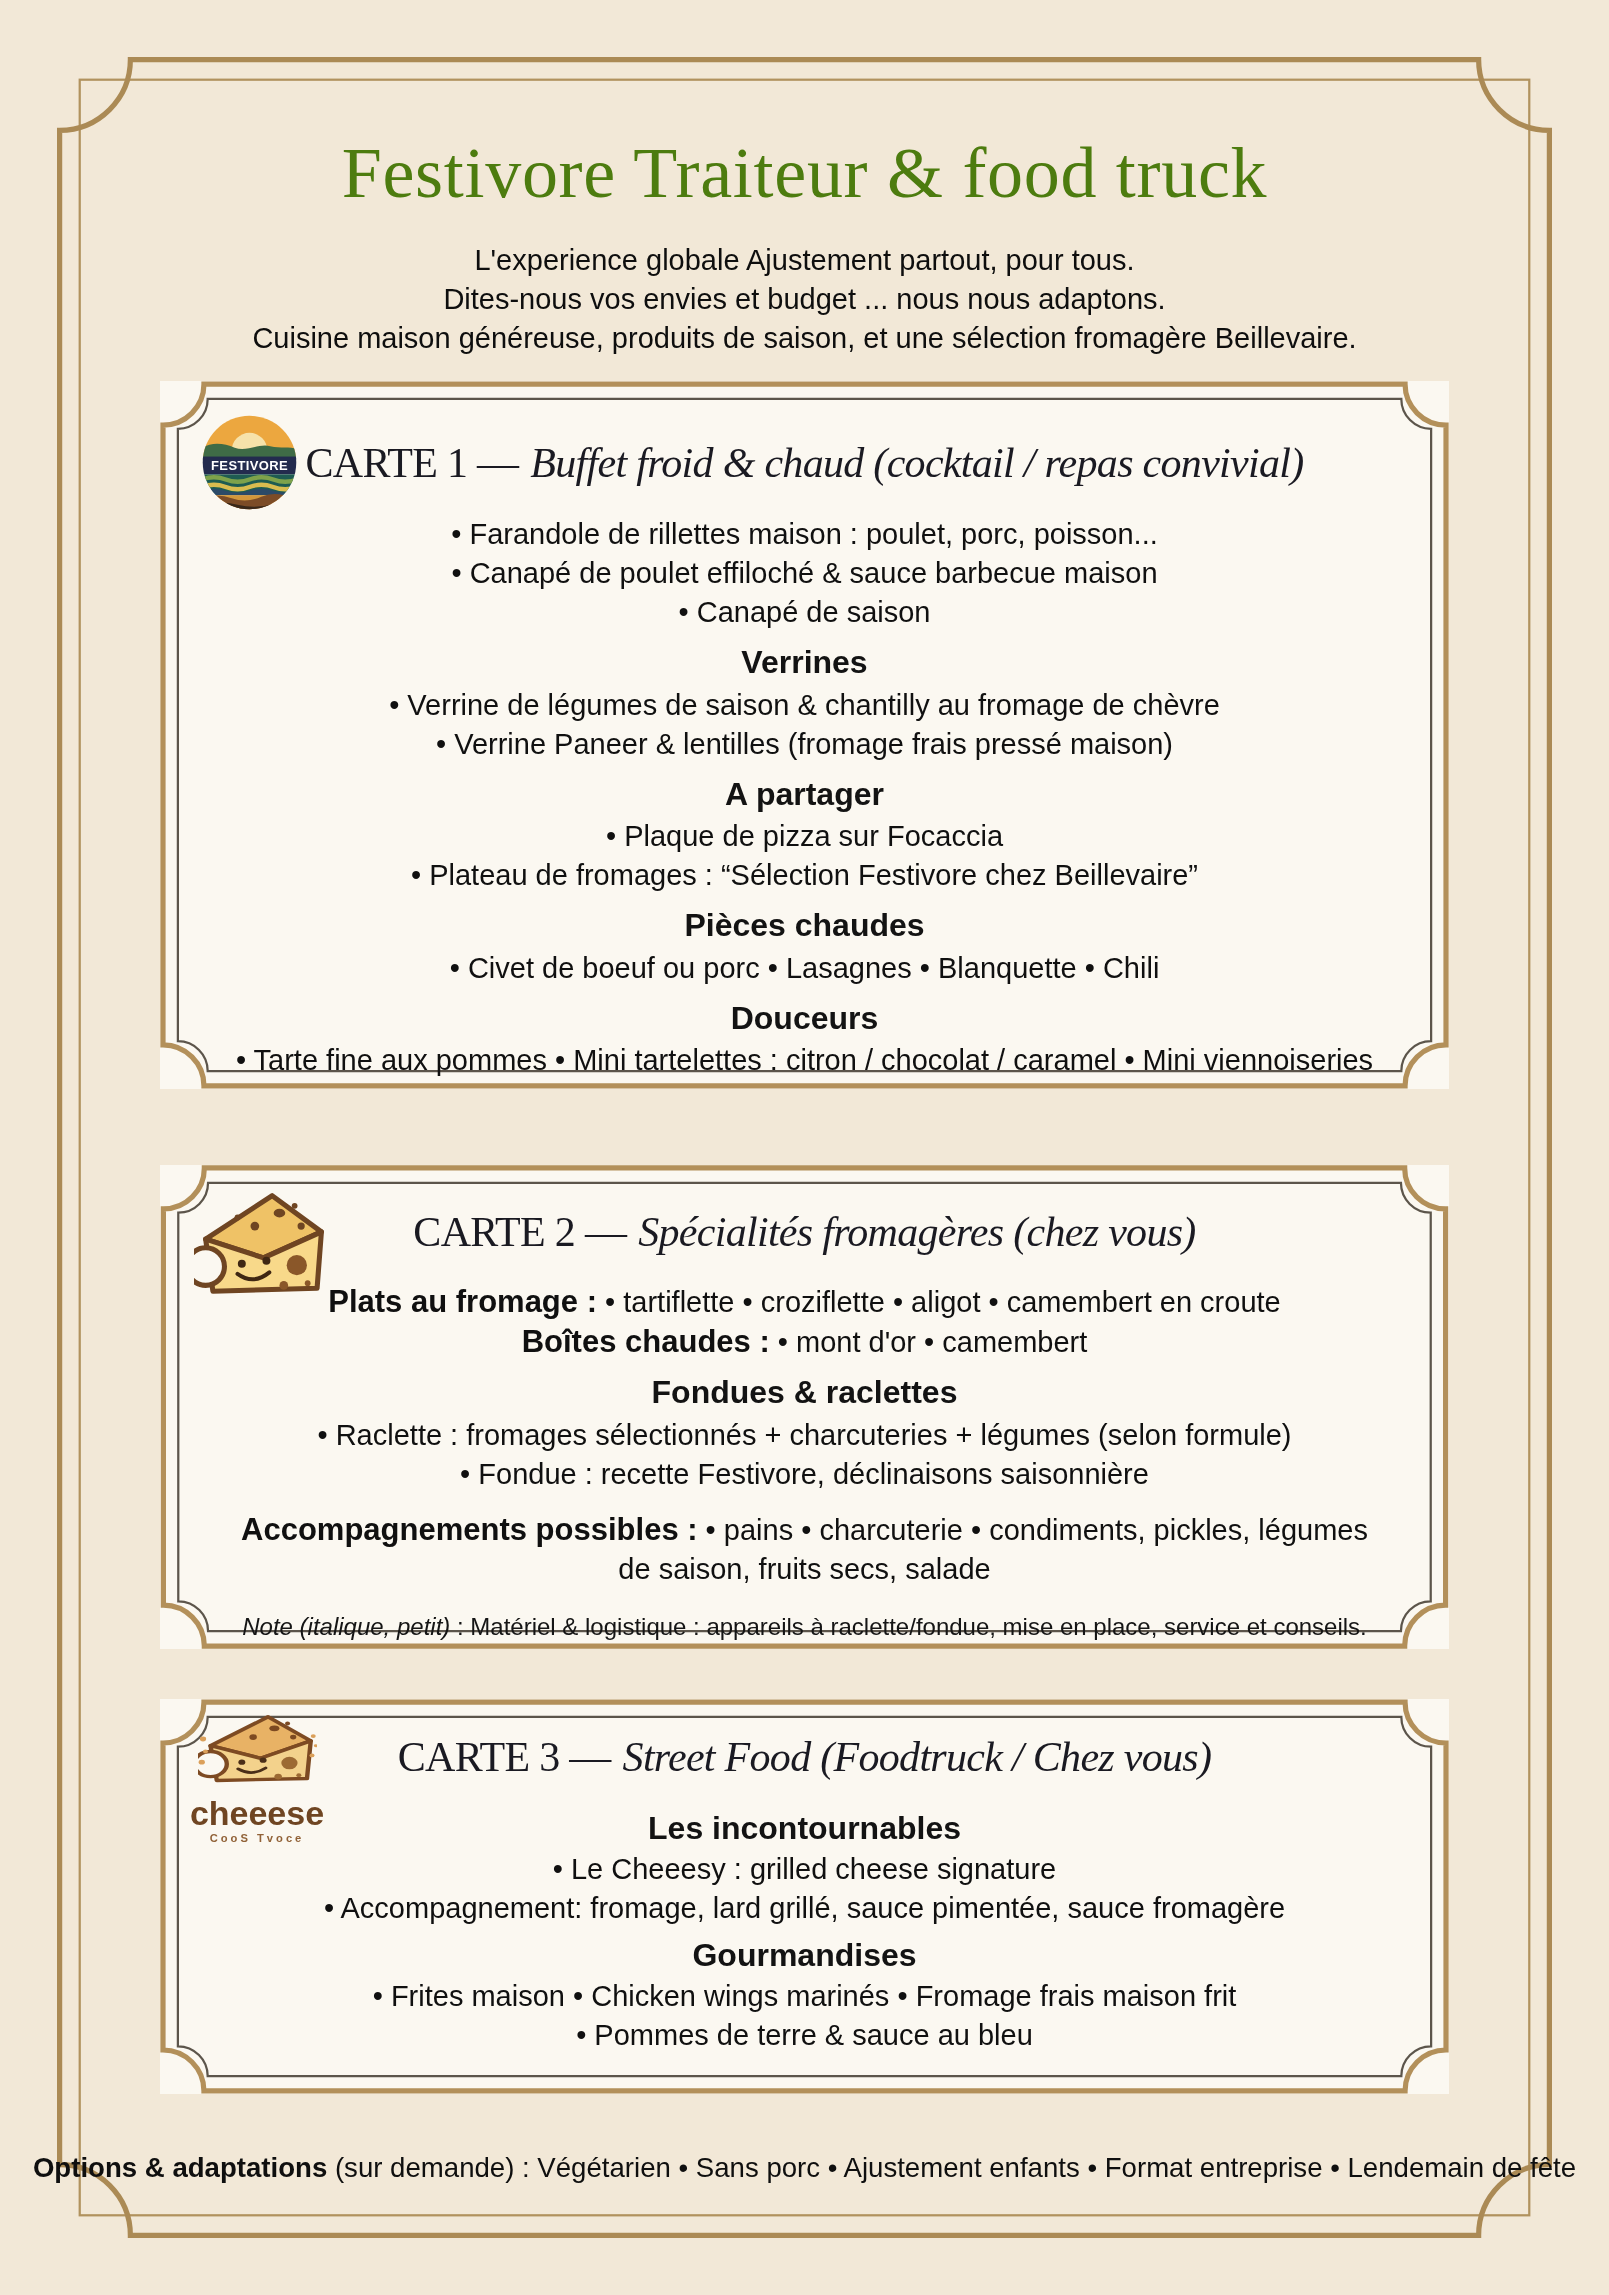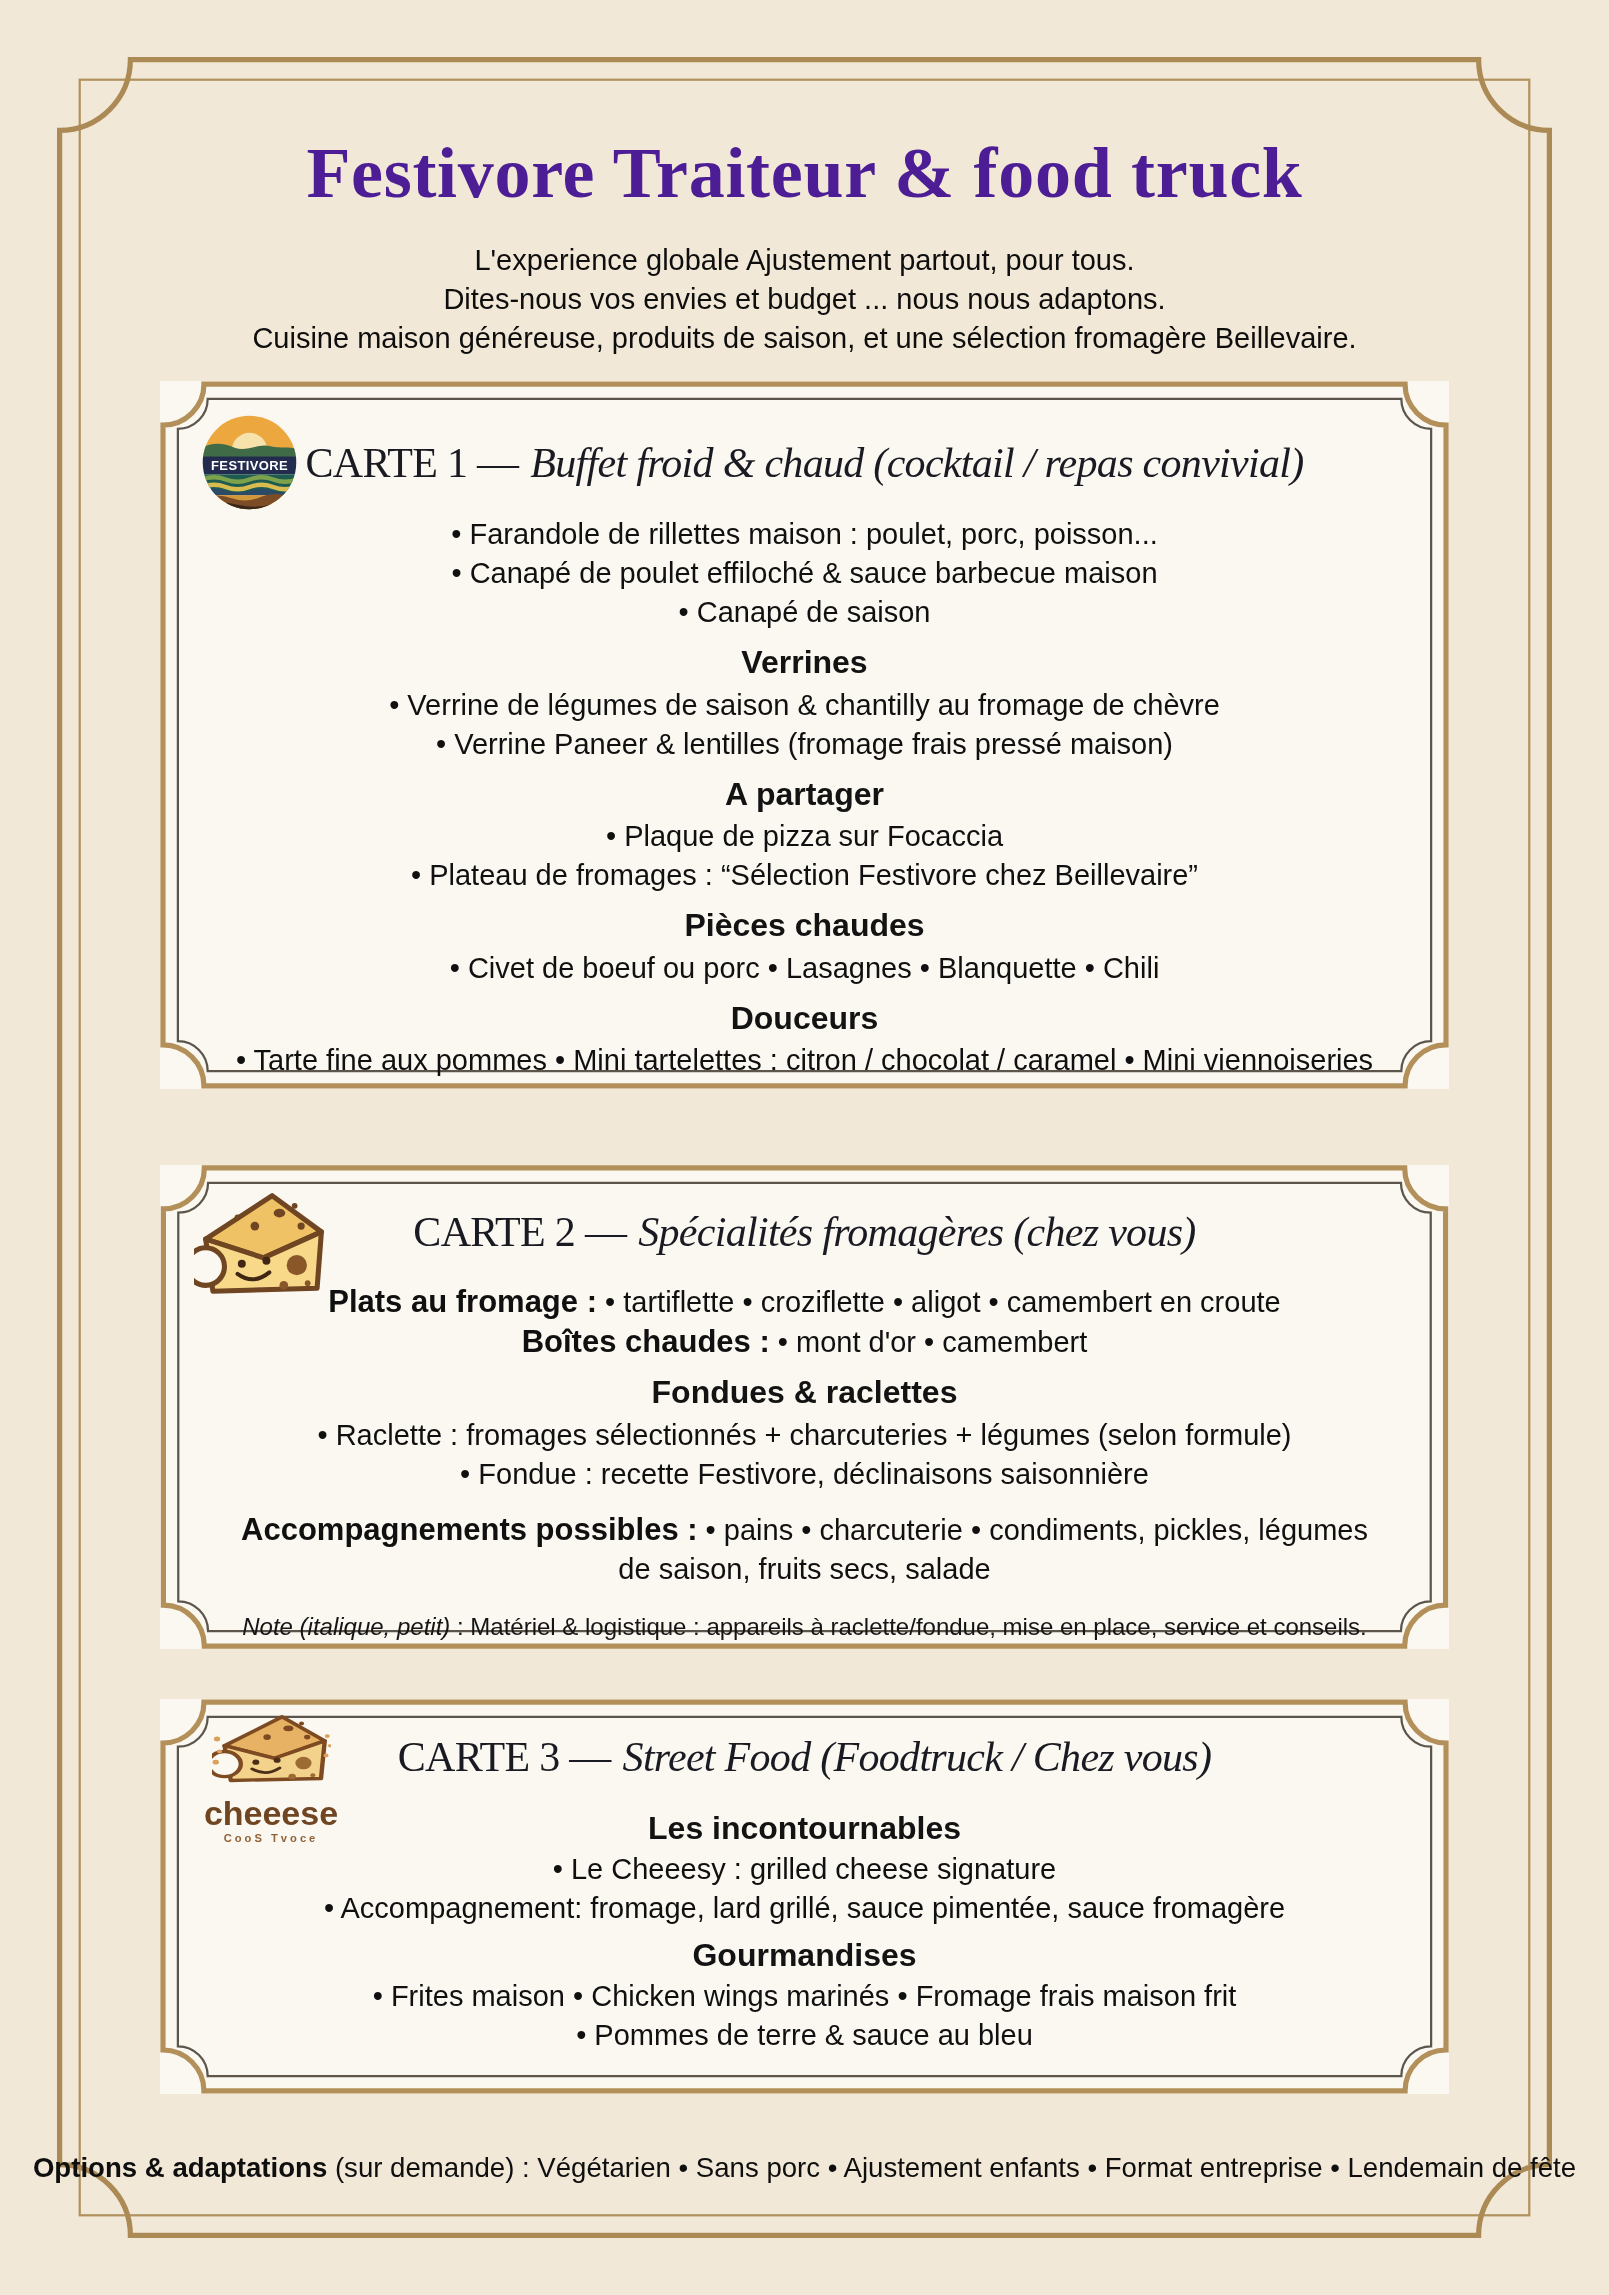--- a/index.html
+++ b/index.html
@@ -2,22 +2,22 @@
 <html style="font-size:12px"><head>
 <meta charset="utf-8">
 <style>
   html,body{margin:0;padding:0;background:#f2e8d7;}
   .page{position:relative;width:1609px;height:2295px;background:#f2e8d7;
         font-family:"Liberation Sans",sans-serif;color:#141414;overflow:hidden;}
   svg.page-frame{position:absolute;left:0;top:0;pointer-events:none;}
 
   
   .masthead{position:absolute;top:0;left:0;width:100%;text-align:center;}
-  .masthead h1{font-family:"Liberation Serif",serif;font-weight:700;font-size:72px;
-               line-height:75px;color:#4c1d95;margin:136px 0 0;letter-spacing:0.7px;}
+  .masthead h1{font-family:"Liberation Serif",serif;font-weight:400;font-size:72px;
+               line-height:75px;color:#4d7c0f;margin:136px 0 0;letter-spacing:0.7px;}
   .masthead .sub{margin:30px 0 0;}
   .masthead .sub p{margin:0;font-size:29px;line-height:39px;font-weight:500;color:#0e0e0e;}
 
   
   .card{position:absolute;left:160px;width:1289px;background:#fbf8f1;text-align:center;}
   .card svg.card-frame{position:absolute;left:0;top:0;pointer-events:none;}
   .card-content{position:relative;}
   .card-header{display:flex;align-items:center;justify-content:center;}
   .hh1{height:104px;margin-top:30px;}
   .hh2{height:89px;margin-top:22.4px;}
@@ -29,21 +29,21 @@
   .c3 h3{margin:9px 0 3px;}
   .item{font-size:29px;line-height:39px;margin:0;white-space:nowrap;color:#101010;}
   .item b{font-weight:700;font-size:31px;}
   .wrap{white-space:normal;max-width:1162px;margin:16.4px auto 0;line-height:39px;}
   .note{font-size:24px;line-height:30px;margin:22.4px 0 0;color:#151515;white-space:nowrap;}
   .note i{font-style:italic;margin-top:22px;}
 
   
   .logo-festivore{position:absolute;left:42px;top:34px;width:95px;height:95px;}
   .logo-cheese2{position:absolute;left:34px;top:22.4px;}
-  .logo-cheeese{position:absolute;left:33px;top:12px;width:156px;text-align:center;}
+  .logo-cheeese{position:absolute;left:19px;top:12px;width:156px;text-align:center;}
   .cheeese-word{font-weight:700;font-size:34px;line-height:34px;color:#6f4522;letter-spacing:0;}
   .cheeese-tag{font-size:11.2px;letter-spacing:3px;color:#916238;margin-top:1.5px;font-weight:700;}
 
   
   .footer{position:absolute;top:2152px;left:0;width:100%;text-align:center;
           font-size:27.6px;color:#0f0f0f;}
   .footer b{font-weight:700;}
 </style>
 </head>
 <body>

